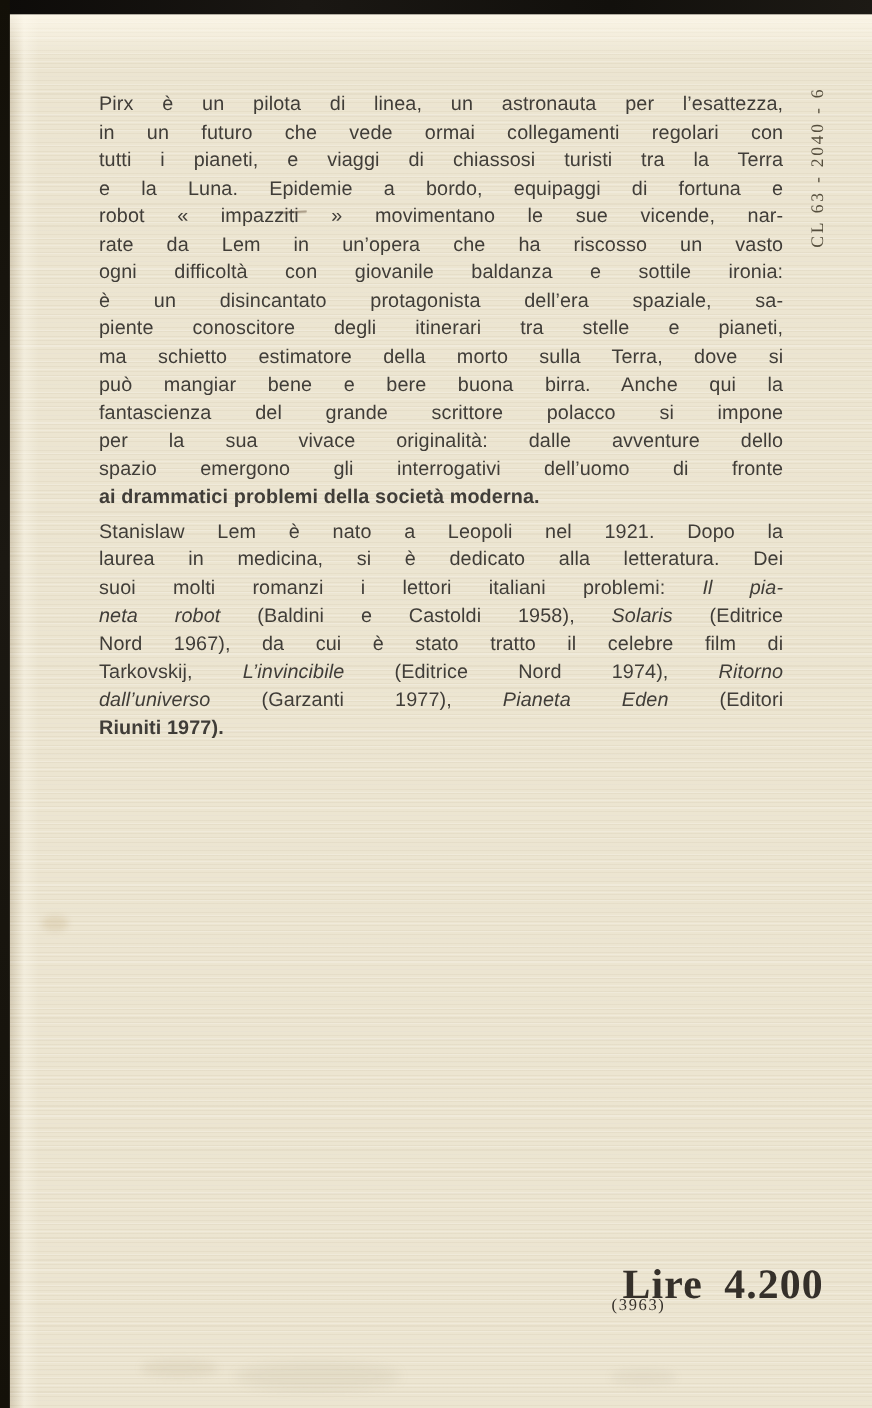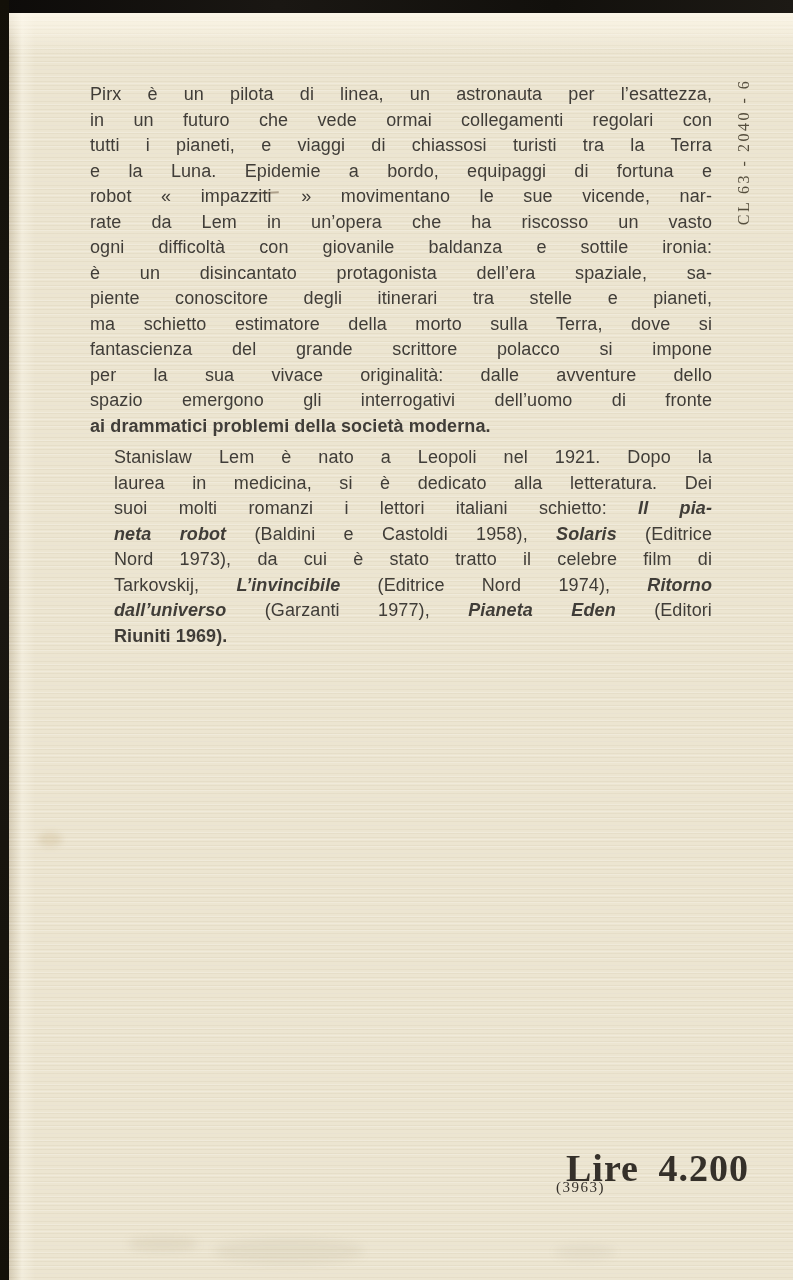--- a/index.html
+++ b/index.html
@@ -45,24 +45,24 @@
     position:absolute;left:249px;top:192px;width:30px;height:2px;
     background:rgba(96,76,54,0.45);transform:rotate(-3deg);border-radius:1px;filter:blur(0.4px);
   }
   
   .blurb{
     position:absolute;left:90px;top:82px;width:622px;
     color:var(--ink);
     font-size:18px;line-height:25.5px;
     letter-spacing:0.1px;
   }
-  .para + .para{margin-top:6px;margin-left:24px;}
+  .para + .para{margin-top:6px;}
   .line{text-align:justify;text-align-last:justify;white-space:nowrap;}
   .line.last{text-align-last:left;font-weight:bold;}
-  .line i{font-style:italic;font-weight:bold;}
+  .line i{font-style:italic;}
   
   .spine-code{
     position:absolute;left:744px;top:152px;
     transform:translate(-50%,-50%) rotate(-90deg);
     transform-origin:center;
     white-space:nowrap;
     font-family:"Liberation Serif","DejaVu Serif",serif;
     font-size:16px;letter-spacing:2.5px;
     color:var(--code-ink);
   }
@@ -100,34 +100,35 @@
       <div class="line"><span>Pirx è un pilota di linea, un astronauta per l’esattezza,</span></div>
       <div class="line"><span>in un futuro che vede ormai collegamenti regolari con</span></div>
       <div class="line"><span>tutti i pianeti, e viaggi di chiassosi turisti tra la Terra</span></div>
       <div class="line"><span>e la Luna. Epidemie a bordo, equipaggi di fortuna e</span></div>
       <div class="line"><span>robot « impazziti » movimentano le sue vicende, nar-</span></div>
       <div class="line"><span>rate da Lem in un’opera che ha riscosso un vasto</span></div>
       <div class="line"><span>ogni difficoltà con giovanile baldanza e sottile ironia:</span></div>
       <div class="line"><span>è un disincantato protagonista dell’era spaziale, sa-</span></div>
       <div class="line"><span>piente conoscitore degli itinerari tra stelle e pianeti,</span></div>
       <div class="line"><span>ma schietto estimatore della morto sulla Terra, dove si</span></div>
+      <div class="line"><span>può mangiar bene e bere buona birra. Anche qui la</span></div>
       <div class="line"><span>fantascienza del grande scrittore polacco si impone</span></div>
       <div class="line"><span>per la sua vivace originalità: dalle avventure dello</span></div>
       <div class="line"><span>spazio emergono gli interrogativi dell’uomo di fronte</span></div>
       <div class="line last"><span>ai drammatici problemi della società moderna.</span></div>
     </div>
     <div class="para">
       <div class="line"><span>Stanislaw Lem è nato a Leopoli nel 1921. Dopo la</span></div>
       <div class="line"><span>laurea in medicina, si è dedicato alla letteratura. Dei</span></div>
-      <div class="line"><span>suoi molti romanzi i lettori italiani schietto: </span><i>Il pia-</i></div>
+      <div class="line"><span>suoi molti romanzi i lettori italiani problemi: </span><i>Il pia-</i></div>
       <div class="line"><i>neta robot</i><span> (Baldini e Castoldi 1958), </span><i>Solaris</i><span> (Editrice</span></div>
-      <div class="line"><span>Nord 1973), da cui è stato tratto il celebre film di</span></div>
+      <div class="line"><span>Nord 1967), da cui è stato tratto il celebre film di</span></div>
       <div class="line"><span>Tarkovskij, </span><i>L’invincibile</i><span> (Editrice Nord 1974), </span><i>Ritorno</i></div>
       <div class="line"><i>dall’universo</i><span> (Garzanti 1977), </span><i>Pianeta Eden</i><span> (Editori</span></div>
-      <div class="line last"><span>Riuniti 1969).</span></div>
+      <div class="line last"><span>Riuniti 1977).</span></div>
     </div>
   </div>
 
 <div class="spine-code">CL 63 - 2040 - 6</div>
 
 <div class="price">Lire 4.200</div>
 
 <div class="catalog">(3963)</div>
 
 </body></html>

